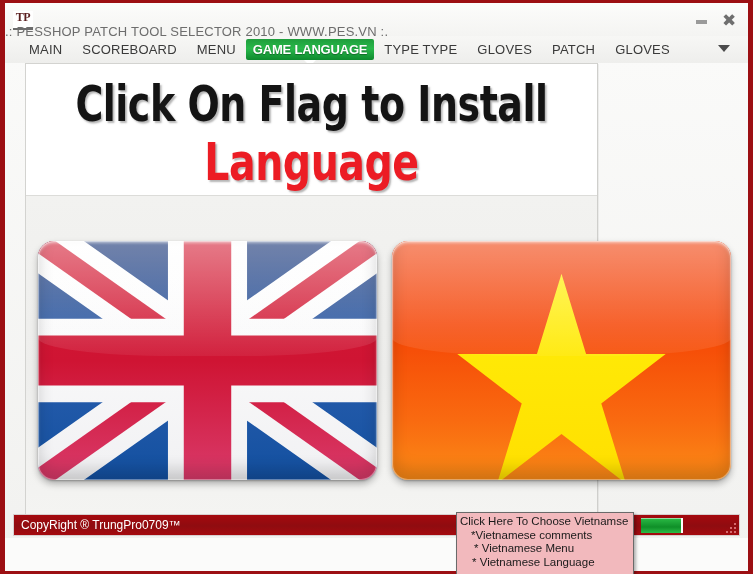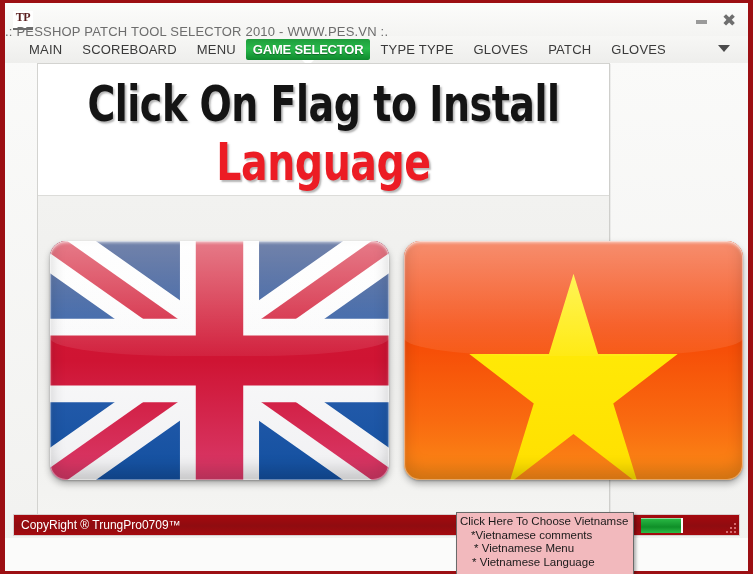--- a/index.html
+++ b/index.html
@@ -84,21 +84,21 @@
     border-top:6px solid #ffffff;
   }
   #tab-overflow{
     position:absolute;right:18px;top:9px;width:0;height:0;
     border-left:6px solid transparent;border-right:6px solid transparent;
     border-top:7px solid #4b4b4b;cursor:default;
   }
 
   
   #content{
-    position:absolute;left:32px;top:60px;width:573px;height:453px;
+    position:absolute;left:20px;top:60px;width:573px;height:453px;
     box-sizing:border-box;
     border:1px solid #d3d3d0;
     border-right:1px solid #cfcfcc;
     background:#fafafa;
     box-shadow:1px 1px 0 rgba(0,0,0,.05);
   }
   #header-panel{
     position:absolute;left:0;top:0;right:0;height:131px;
     background:#ffffff;
     border-bottom:1px solid #dcdcd9;
@@ -210,21 +210,21 @@
       <div class="winbtn" id="btn-close">
         <span>✖</span>
       </div>
     </div>
 
     <div id="tabstrip">
       <div id="tabs">
         <div class="tab">MAIN</div>
         <div class="tab">SCOREBOARD</div>
         <div class="tab">MENU</div>
-        <div class="tab active">GAME SELECTOR</div>
+        <div class="tab active">GAME LANGUAGE</div>
         <div class="tab">TYPE TYPE</div>
         <div class="tab">GLOVES</div>
         <div class="tab">PATCH</div>
         <div class="tab">GLOVES</div>
       </div>
       <div id="tab-overflow"></div>
     </div>
 
     <div id="content">
 

